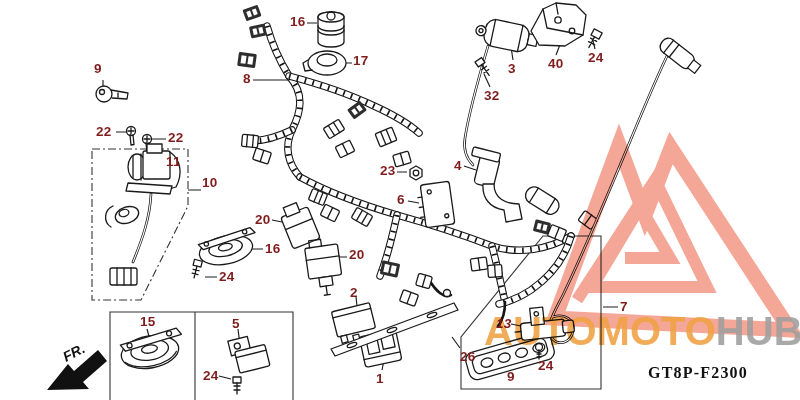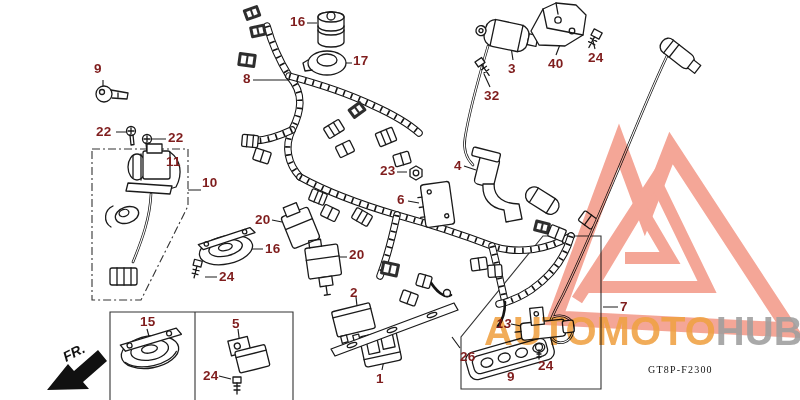--- a/index.html
+++ b/index.html
@@ -34,21 +34,21 @@
     mix-blend-mode:multiply;pointer-events:none;border-radius:10px;}
   .wm-tri{position:absolute;left:0;top:0;opacity:0.8;}
   .wm-text{
     position:absolute;left:477px;top:311px;font-weight:700;font-size:40px;
     line-height:40px;letter-spacing:0px;white-space:nowrap;opacity:0.88;
   }
   .wm-a{color:var(--wm-auto);}
   .wm-h{color:var(--wm-hub);}
   .part-code{
     position:absolute;left:648px;top:364px;z-index:2;color:#111;
-    font-family:"Liberation Serif",serif;font-weight:400;font-size:10px;
+    font-family:"Liberation Serif",serif;font-weight:700;font-size:16px;
     letter-spacing:1.2px;
   }
 </style>
 </head>
 <body>
 
 <div class="stage">
 
   <svg class="art" width="800" height="400" viewBox="0 0 800 400">
 

